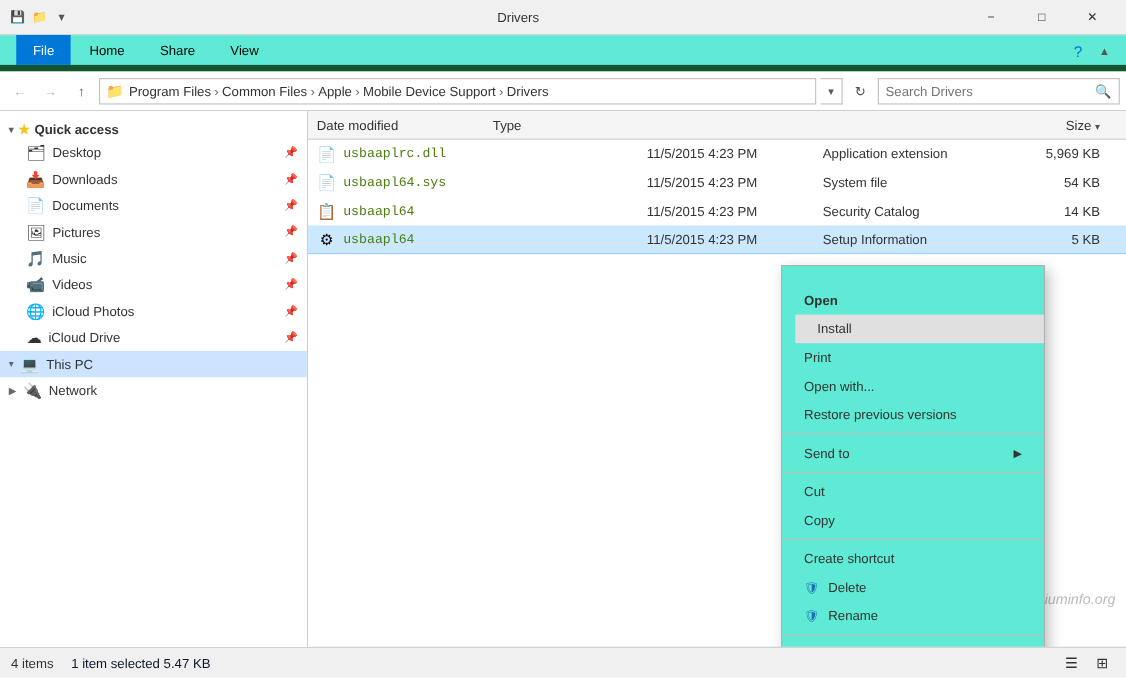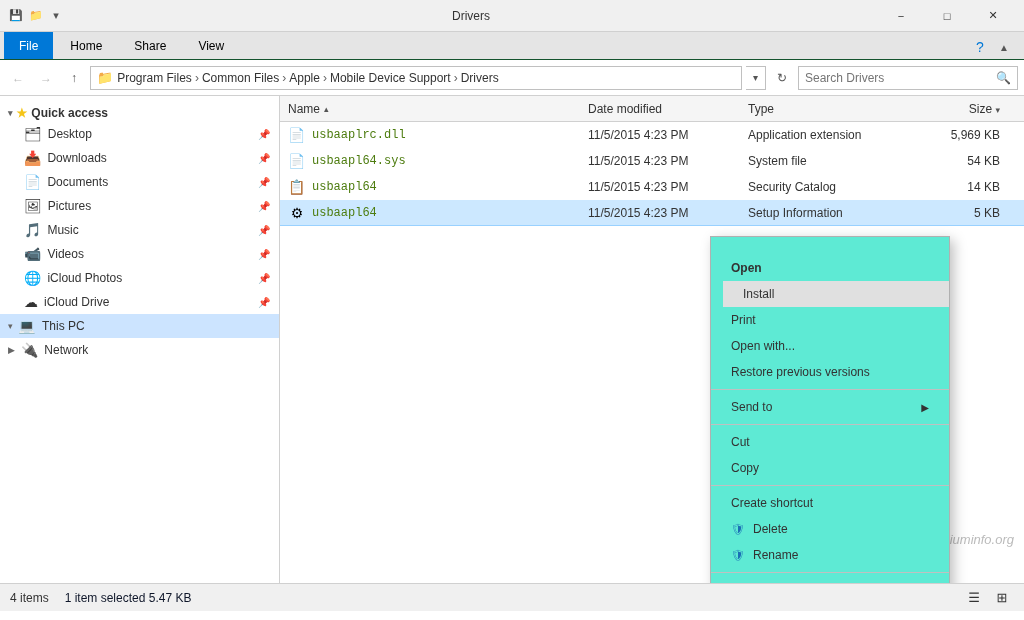--- a/index.html
+++ b/index.html
@@ -14,21 +14,21 @@
       padding: 0 8px;
       border-bottom: 1px solid #d0d0d0;
     }
     .title-bar-icons { display: flex; gap: 4px; align-items: center; }
     .tb-icon { width: 16px; height: 16px; display: flex; align-items: center; justify-content: center; cursor: pointer; color: #555; font-size: 11px; }
     .title-bar-title { flex: 1; text-align: center; font-size: 12px; color: #333; }
     .window-controls { display: flex; gap: 0; margin-left: auto; }
     .win-btn { width: 46px; height: 32px; display: flex; align-items: center; justify-content: center; cursor: pointer; font-size: 11px; color: #333; }
 
     
-    .ribbon { background: #e5e5e5; border-bottom: 1px solid #14532d; }
+    .ribbon { background: #5eead4; border-bottom: 6px solid #14532d; padding-left: 11px; }
     .ribbon-tabs { display: flex; align-items: flex-end; padding: 0 4px; }
     .ribbon-tab {
       padding: 6px 14px;
       font-size: 12px;
       cursor: pointer;
       border: 1px solid transparent;
       border-bottom: none;
       margin-right: 2px;
       background: transparent;
     }
@@ -294,24 +294,20 @@
     <div class="sidebar-item" style="padding-left:8px;">
       <span class="chevron-icon">▶</span>
       <span class="sidebar-icon">🔌</span>
       <span>Network</span>
     </div>
   </div>
 
   <div class="file-area">
 
     <div class="file-header">
-      <div class="col-name">
-        <span>Name</span>
-        <span class="sort-icon">▴</span>
-      </div>
       <div class="col-date">Date modified</div>
       <div class="col-type">Type</div>
       <div class="col-size">
         <span>Size</span>
         <span class="sort-icon">▾</span>
       </div>
     </div>
 
     <div class="file-row">
       <div class="file-icon">📄</div>

